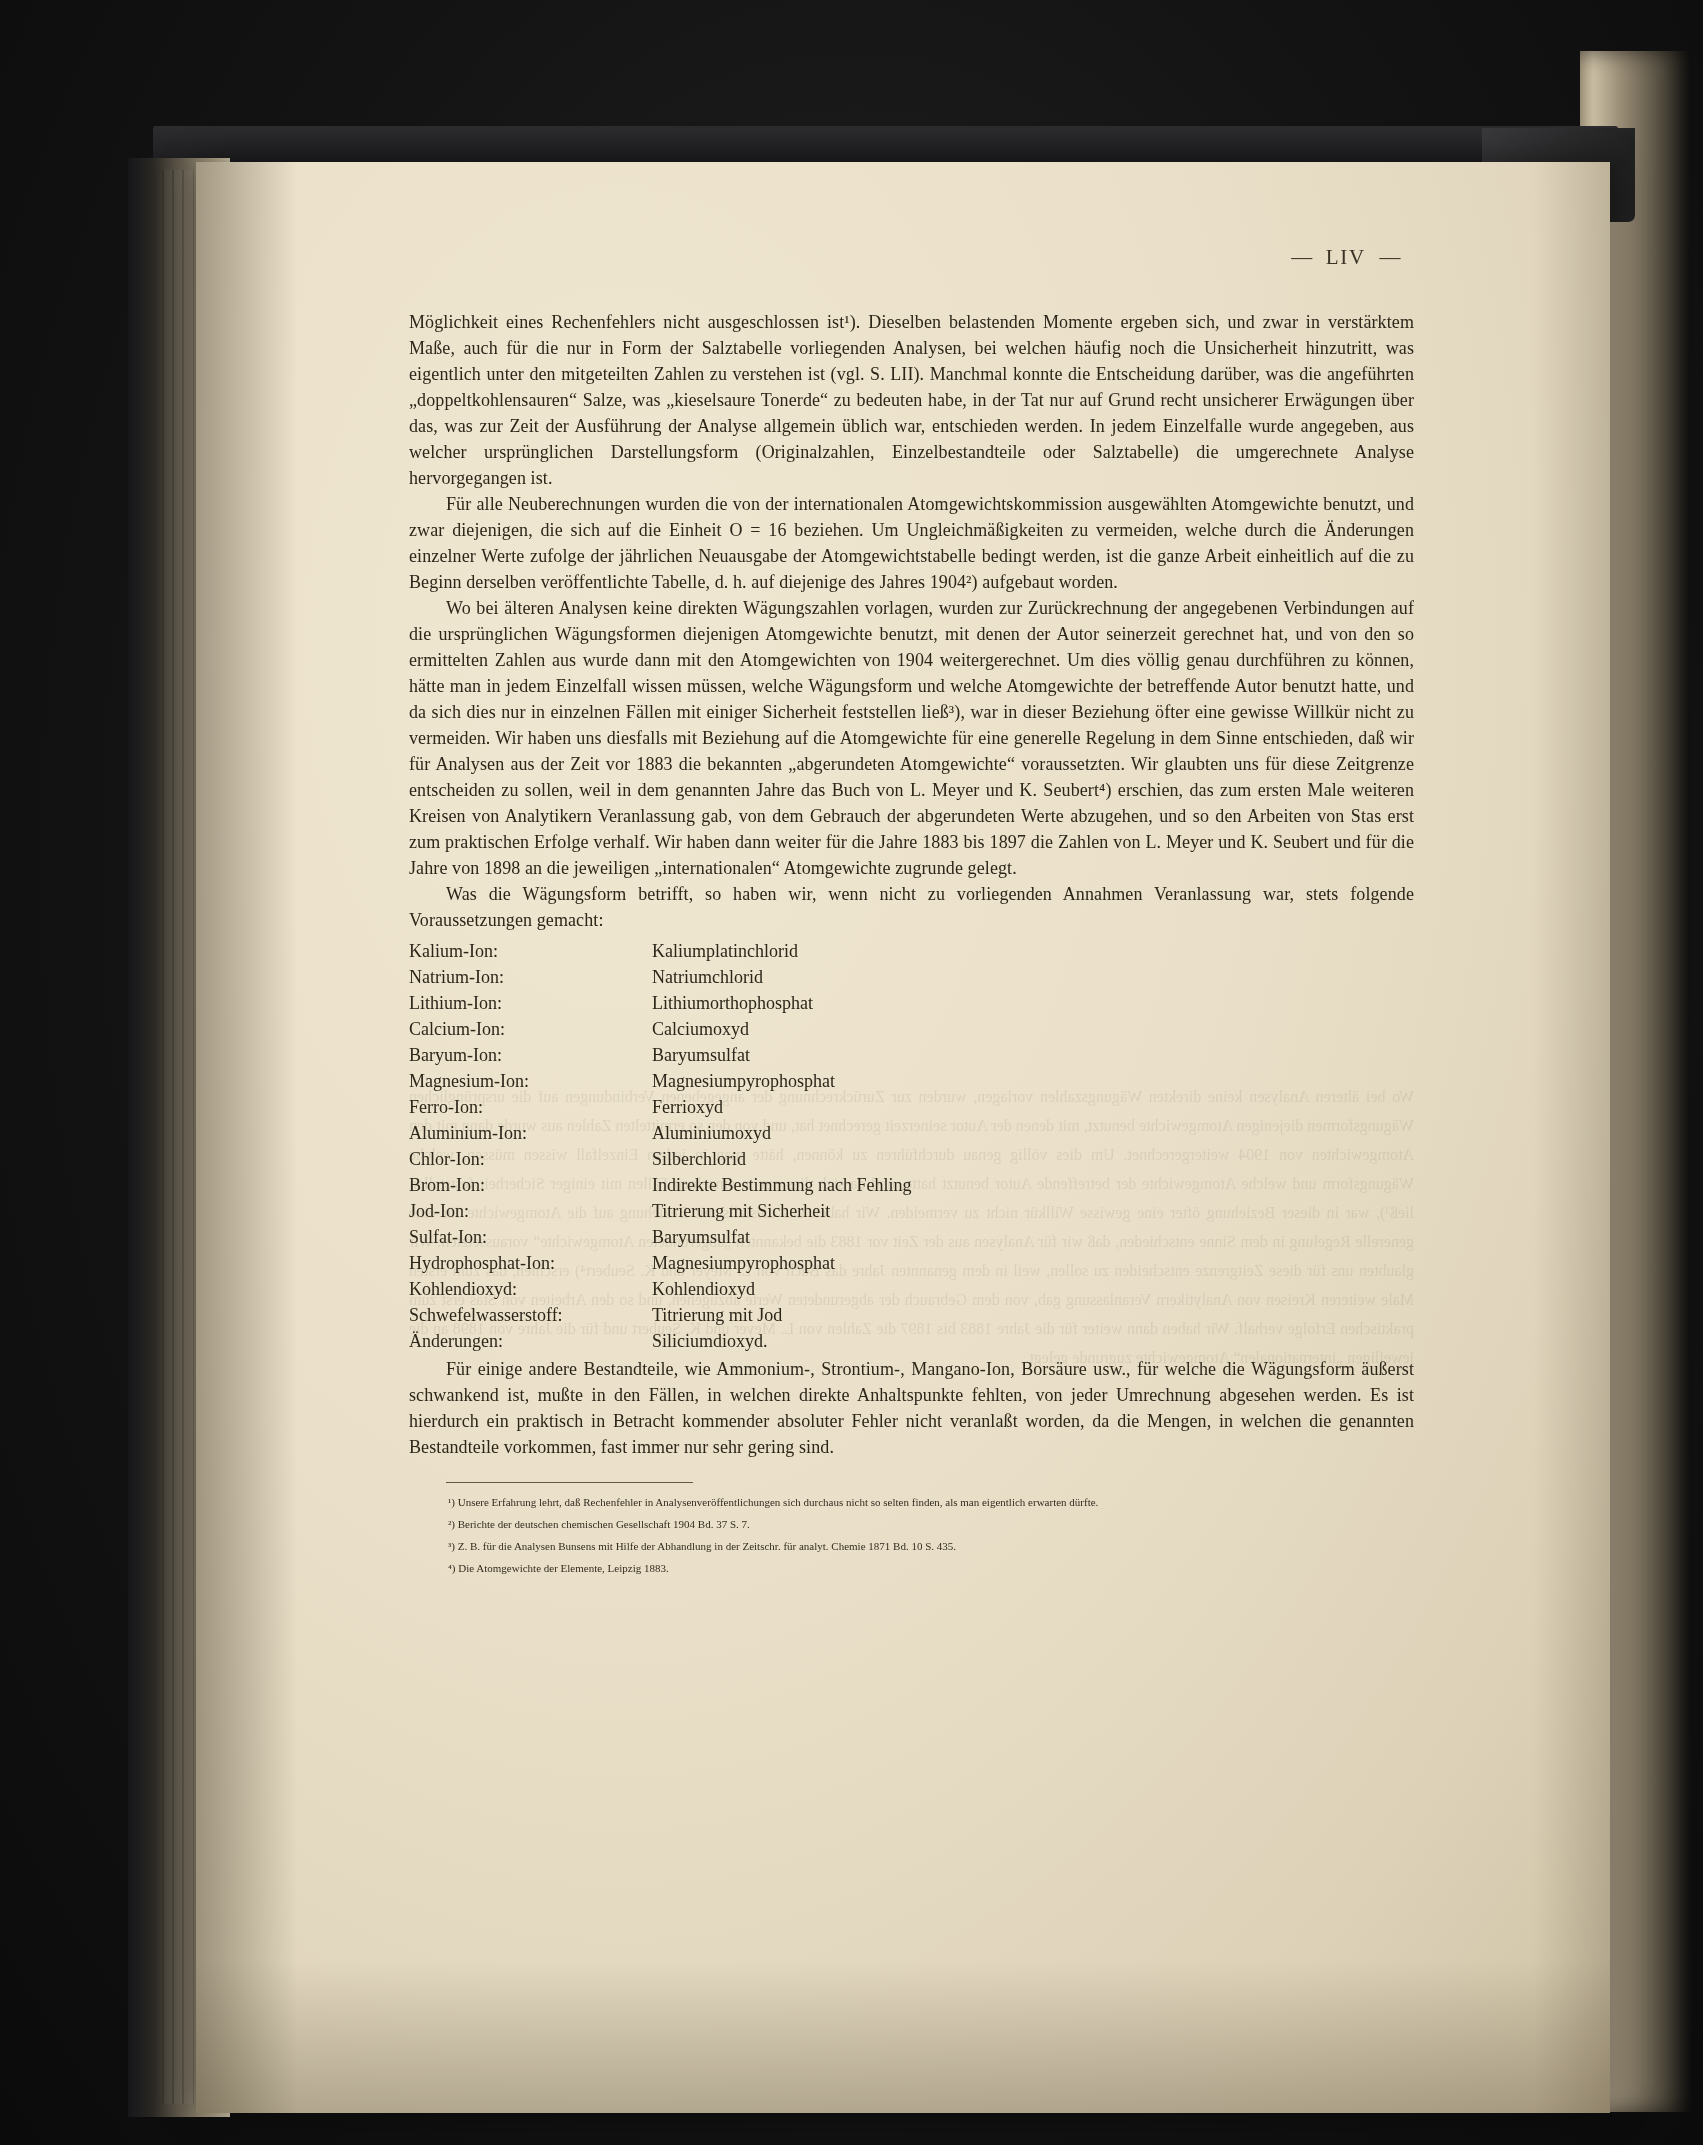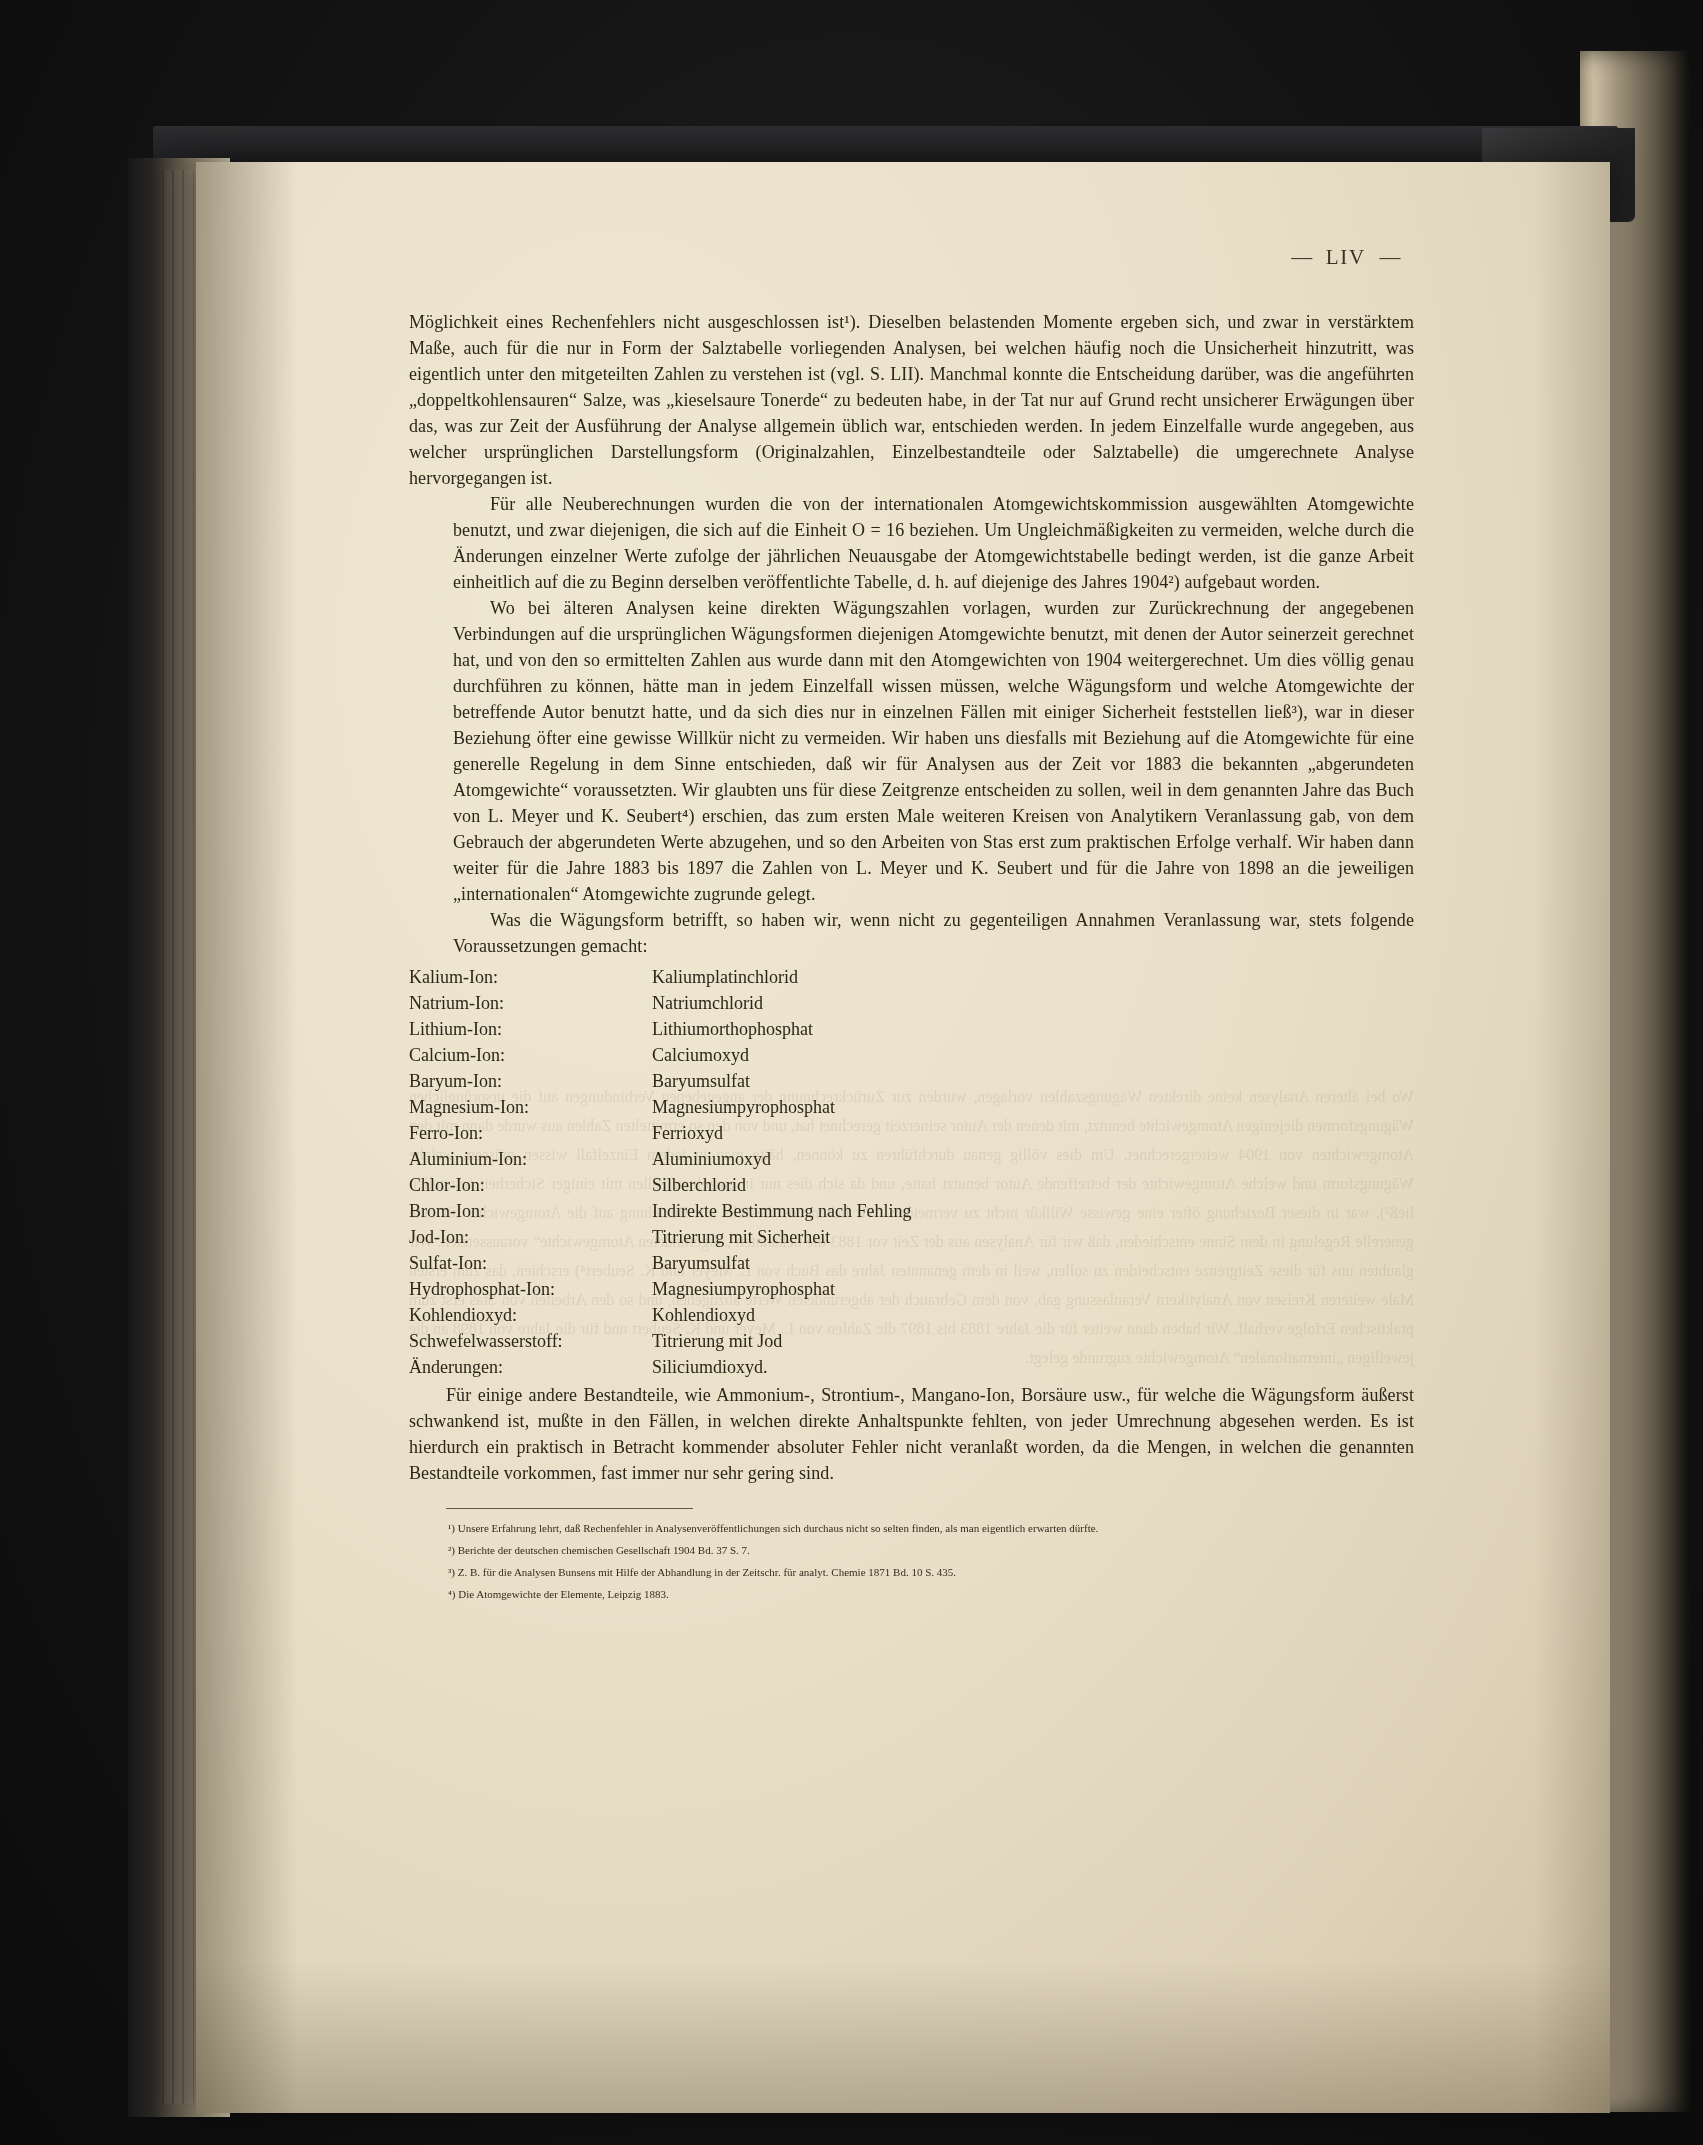--- a/index.html
+++ b/index.html
@@ -138,21 +138,21 @@
 
   p.body {
     margin: 0;
     text-align: justify;
     text-justify: inter-word;
     font-size: 18px;
     line-height: 26px;
     color: #2c2619;
     letter-spacing: 0.1px;
   }
-  p.body + p.body { margin-top: 0px; margin-left: 44px; }
+  p.body + p.body { margin-top: 0px; }
   p.indent { text-indent: 37px; }
 
   
   table.wform {
     margin: 5.1px 0 1.7px 0;
     border-collapse: collapse;
     font-size: 18px;
     line-height: 26px;
   }
   table.wform td {
@@ -203,21 +203,21 @@
 
     <div class="content">
 
       <div class="folio">
         <span class="dash">—</span><span>LIV</span><span class="dash">—</span>
       </div>
 
       <p class="body">Möglichkeit eines Rechenfehlers nicht ausgeschlossen ist¹). Dieselben belastenden Momente ergeben sich, und zwar in verstärktem Maße, auch für die nur in Form der Salztabelle vorliegenden Analysen, bei welchen häufig noch die Unsicherheit hinzutritt, was eigentlich unter den mitgeteilten Zahlen zu verstehen ist (vgl. S. LII). Manchmal konnte die Entscheidung darüber, was die angeführten „doppeltkohlensauren“ Salze, was „kieselsaure Tonerde“ zu bedeuten habe, in der Tat nur auf Grund recht unsicherer Erwägungen über das, was zur Zeit der Ausführung der Analyse allgemein üblich war, entschieden werden. In jedem Einzelfalle wurde angegeben, aus welcher ursprünglichen Darstellungsform (Originalzahlen, Einzelbestandteile oder Salztabelle) die umgerechnete Analyse hervorgegangen ist.</p>
       <p class="body indent">Für alle Neuberechnungen wurden die von der internationalen Atomgewichtskommission ausgewählten Atomgewichte benutzt, und zwar diejenigen, die sich auf die Einheit O = 16 beziehen. Um Ungleichmäßigkeiten zu vermeiden, welche durch die Änderungen einzelner Werte zufolge der jährlichen Neuausgabe der Atomgewichtstabelle bedingt werden, ist die ganze Arbeit einheitlich auf die zu Beginn derselben veröffentlichte Tabelle, d. h. auf diejenige des Jahres 1904²) aufgebaut worden.</p>
       <p class="body indent">Wo bei älteren Analysen keine direkten Wägungszahlen vorlagen, wurden zur Zurückrechnung der angegebenen Verbindungen auf die ursprünglichen Wägungsformen diejenigen Atomgewichte benutzt, mit denen der Autor seinerzeit gerechnet hat, und von den so ermittelten Zahlen aus wurde dann mit den Atomgewichten von 1904 weitergerechnet. Um dies völlig genau durchführen zu können, hätte man in jedem Einzelfall wissen müssen, welche Wägungsform und welche Atomgewichte der betreffende Autor benutzt hatte, und da sich dies nur in einzelnen Fällen mit einiger Sicherheit feststellen ließ³), war in dieser Beziehung öfter eine gewisse Willkür nicht zu vermeiden. Wir haben uns diesfalls mit Beziehung auf die Atomgewichte für eine generelle Regelung in dem Sinne entschieden, daß wir für Analysen aus der Zeit vor 1883 die bekannten „abgerundeten Atomgewichte“ voraussetzten. Wir glaubten uns für diese Zeitgrenze entscheiden zu sollen, weil in dem genannten Jahre das Buch von L. Meyer und K. Seubert⁴) erschien, das zum ersten Male weiteren Kreisen von Analytikern Veranlassung gab, von dem Gebrauch der abgerundeten Werte abzugehen, und so den Arbeiten von Stas erst zum praktischen Erfolge verhalf. Wir haben dann weiter für die Jahre 1883 bis 1897 die Zahlen von L. Meyer und K. Seubert und für die Jahre von 1898 an die jeweiligen „internationalen“ Atomgewichte zugrunde gelegt.</p>
-      <p class="body indent">Was die Wägungsform betrifft, so haben wir, wenn nicht zu gegenteiligen Annahmen Veranlassung war, stets folgende Voraussetzungen gemacht:</p>
+      <p class="body indent">Was die Wägungsform betrifft, so haben wir, wenn nicht zu vorliegenden Annahmen Veranlassung war, stets folgende Voraussetzungen gemacht:</p>
 
       <table class="wform">
         <tbody>
           <tr>
             <td class="ion">Kalium-Ion:</td>
             <td class="form">Kaliumplatinchlorid</td>
           </tr>
           <tr>
             <td class="ion">Natrium-Ion:</td>
             <td class="form">Natriumchlorid</td>

